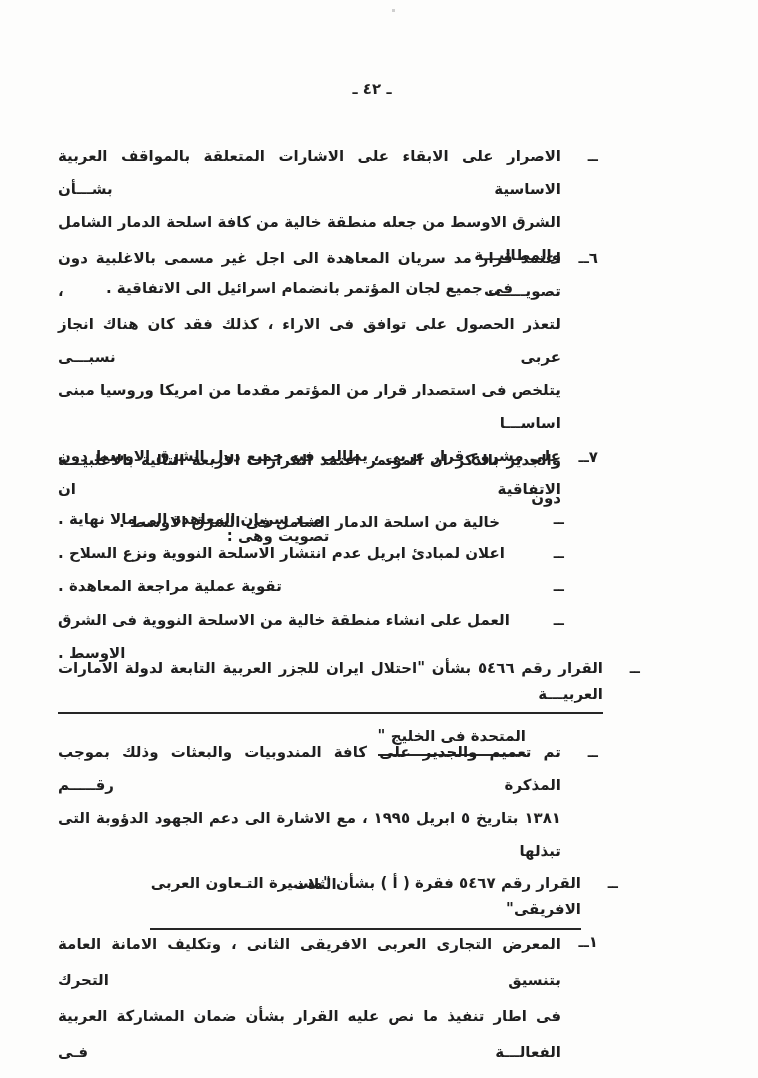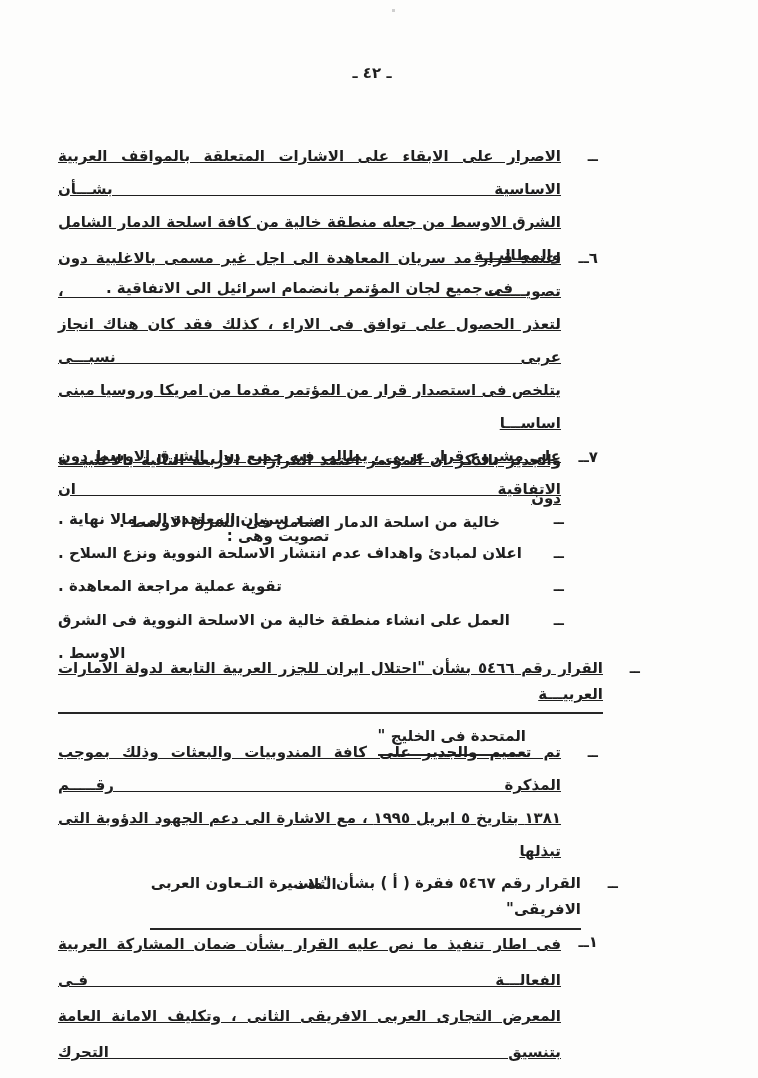--- a/index.html
+++ b/index.html
@@ -11,23 +11,23 @@
     overflow:hidden;
     font-family:"DejaVu Sans",sans-serif;
     font-weight:700;
     color:#1f1f1f;
     font-size:15px;
   }
   .block{position:absolute;left:58px;right:160px;direction:rtl;line-height:33px;}
   .block .marker{position:absolute;right:0;top:0;white-space:nowrap;}
   .block .txt{margin-right:37px;}
   .line{text-align:center;}
-  .line.j{text-align:justify;text-align-last:justify;text-decoration:underline;}
+  .line.j{text-align:justify;text-align-last:justify;}
   .line.left{text-align:center;}
-  .pagenum{position:absolute;top:64px;left:297px;width:150px;text-align:center;direction:rtl;letter-spacing:2px;}
+  .pagenum{position:absolute;top:80px;left:297px;width:150px;text-align:center;direction:rtl;letter-spacing:2px;}
   .dot{position:absolute;left:392px;top:9px;width:3px;height:3px;background:#cfcfcf;}
   .bullets{position:absolute;left:58px;right:194px;direction:rtl;line-height:33.5px;}
   .bullet-row{position:relative;}
   .bullet-row .marker{position:absolute;right:0;top:0;}
   .bullet-row .txt{margin-right:32px;text-align:left;}
   .h-block{position:absolute;direction:rtl;line-height:26px;}
   .h-block .marker{position:absolute;right:0;top:0;}
   .uline{border-bottom:2px solid #262626;padding-bottom:5px;}
   .h1-block{left:58px;right:118px;}
   .h1-line2{display:inline-block;margin-top:9px;padding-bottom:5px;}
@@ -73,21 +73,21 @@
     </div>
   </div>
 
   <div class="bullets" style="top:503px;">
     <div class="bullet-row">
       <span class="marker">ــ</span>
       <div class="txt">مــد سريان المعاهدة الى مالا نهاية .</div>
     </div>
     <div class="bullet-row">
       <span class="marker">ــ</span>
-      <div class="txt">اعلان لمبادئ واهداف عدم انتشار الاسلحة النووية ونزع السلاح .</div>
+      <div class="txt">اعلان لمبادئ ابريل عدم انتشار الاسلحة النووية ونزع السلاح .</div>
     </div>
     <div class="bullet-row">
       <span class="marker">ــ</span>
       <div class="txt">تقوية عملية مراجعة المعاهدة .</div>
     </div>
     <div class="bullet-row">
       <span class="marker">ــ</span>
       <div class="txt">العمل على انشاء منطقة خالية من الاسلحة النووية فى الشرق الاوسط .</div>
     </div>
   </div>
@@ -112,18 +112,18 @@
   </div>
 
   <div class="h-block h2-block" style="top:870px;">
     <span class="marker">ــ</span>
     <span class="h2-text uline">القرار رقم ٥٤٦٧ فقرة ( أ ) بشأن "مسـيرة التـعاون العربى الافريقى"</span>
   </div>
 
   <div class="block" style="top:926px;">
     <span class="marker">١ــ</span>
     <div class="txt" style="line-height:36px;">
+      <div class="line j">المعرض التجارى العربى الافريقى الثانى ، وتكليف الامانة العامة بتنسيق التحرك</div>
       <div class="line j">فى اطار تنفيذ ما نص عليه القرار بشأن ضمان المشاركة العربية الفعالـــة فـى</div>
-      <div class="line j">المعرض التجارى العربى الافريقى الثانى ، وتكليف الامانة العامة بتنسيق التحرك</div>
     </div>
   </div>
 
 </div>
 
 </body></html>

